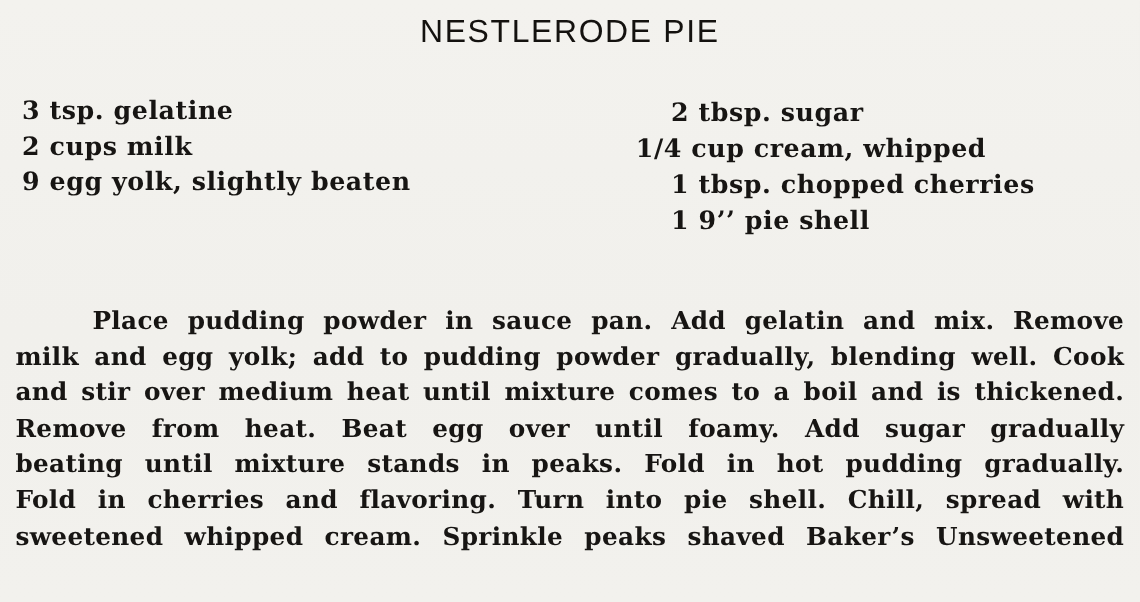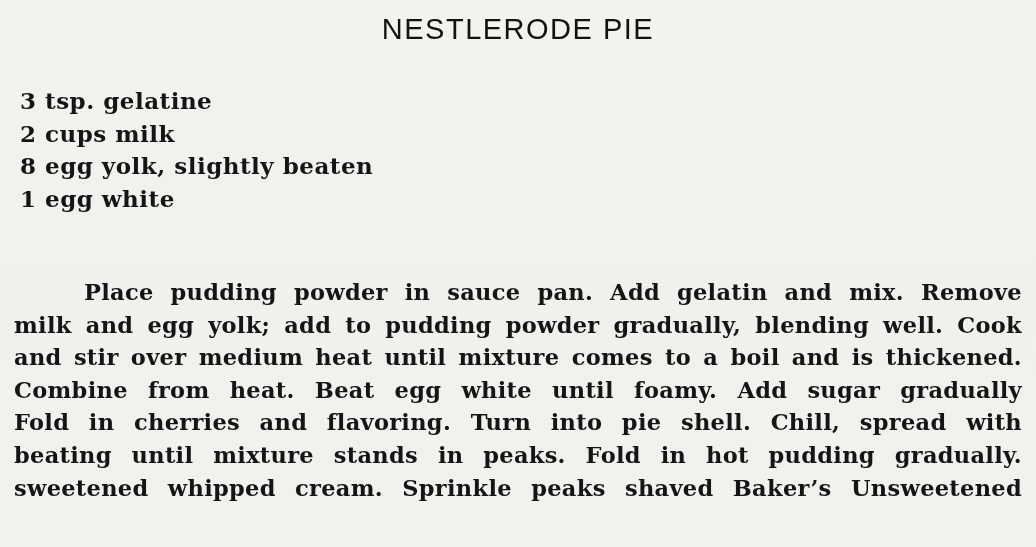--- a/index.html
+++ b/index.html
@@ -72,29 +72,34 @@
 </head>
 <body>
 
 <div class="page">
 
   <div class="title">NESTLERODE PIE</div>
 
   <div class="ingredients-left">
       <div class="ingredient">3 tsp. gelatine</div>
       <div class="ingredient">2 cups milk</div>
-      <div class="ingredient">8 egg yolk, slightly beaten</div>
-      <div class="ingredient">1 egg white</div>
+      <div class="ingredient">9 egg yolk, slightly beaten</div>
     </div>
 
+  <div class="ingredients-right">
+      <div class="ingredient indented">2 tbsp. sugar</div>
+      <div class="ingredient">1/4 cup cream, whipped</div>
+      <div class="ingredient indented">1 tbsp. chopped cherries</div>
+      <div class="ingredient indented">1 9’’ pie shell</div>
+    </div>
 
   <div class="instructions">
       <div class="instruction-line">Place pudding powder in sauce pan.  Add gelatin and mix.  Remove</div>
       <div class="instruction-line">milk and egg yolk; add to pudding powder gradually, blending well.  Cook</div>
       <div class="instruction-line">and stir over medium heat until mixture comes to a boil and is thickened.</div>
-      <div class="instruction-line">Combine from heat.  Beat egg white until foamy.  Add sugar gradually</div>
+      <div class="instruction-line">Remove from heat.  Beat egg over until foamy.  Add sugar gradually</div>
+      <div class="instruction-line">beating until mixture stands in peaks.  Fold in hot pudding gradually.</div>
       <div class="instruction-line">Fold in cherries and flavoring.  Turn into pie shell.  Chill, spread with</div>
-      <div class="instruction-line">beating until mixture stands in peaks.  Fold in hot pudding gradually.</div>
       <div class="instruction-line">sweetened whipped cream.  Sprinkle peaks shaved Baker’s Unsweetened</div>
       <div class="instruction-line">chocolate.</div>
     </div>
 
 </div>
 
 </body></html>

